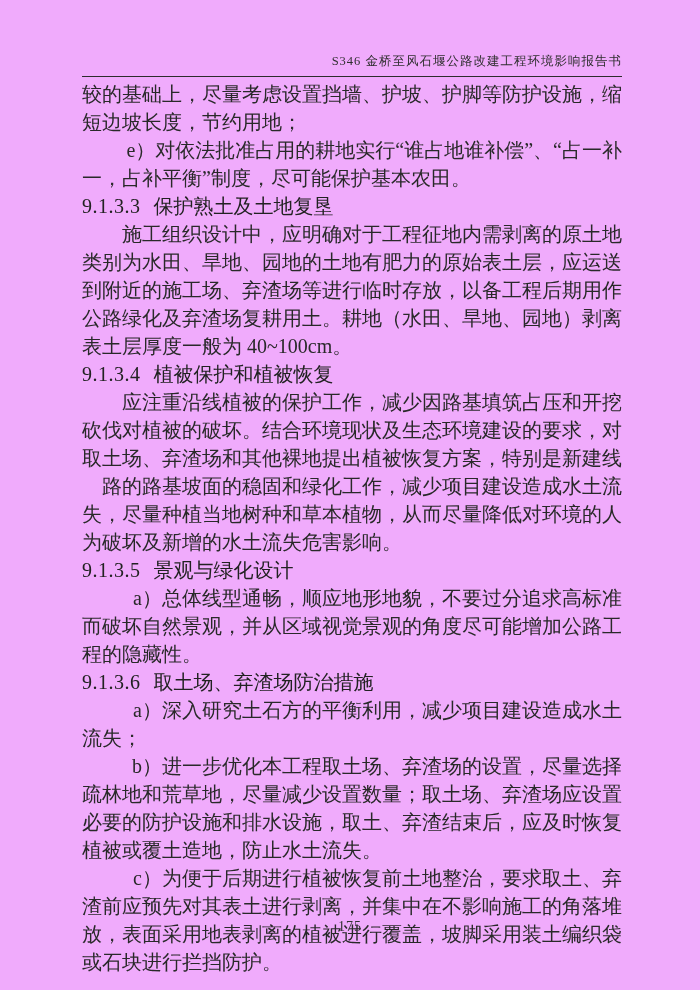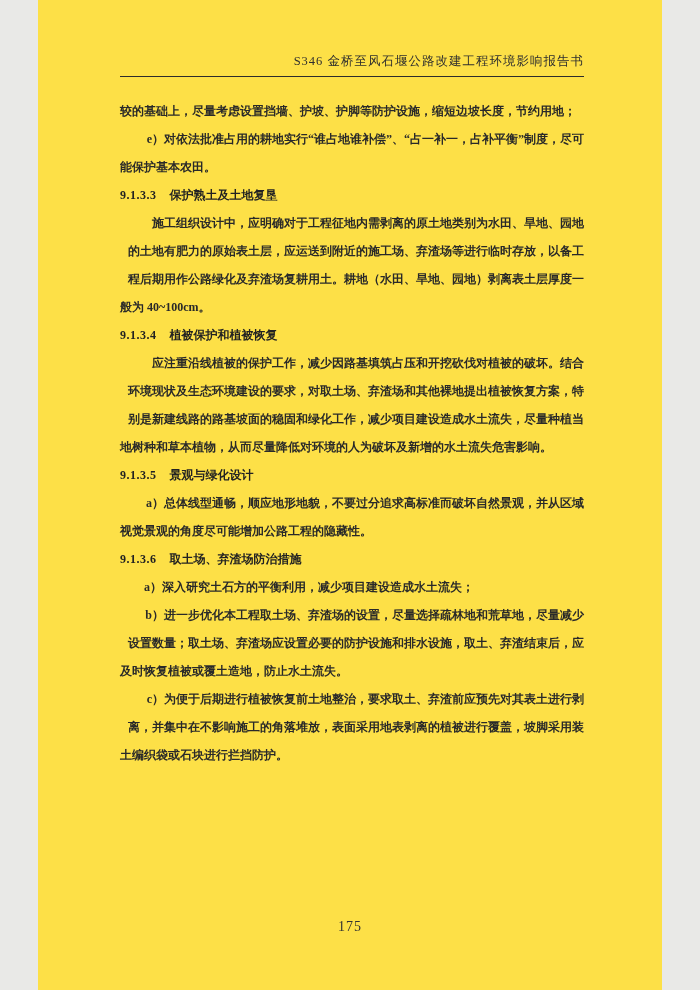--- a/index.html
+++ b/index.html
@@ -2,46 +2,45 @@
 <html lang="zh"><head>
 <meta charset="utf-8">
 <style>
   html, body {
     margin: 0;
     padding: 0;
     background: #e9e9e7;
   }
   .page {
     position: relative;
-    width: 624px;
+    width: 700px;
     height: 990px;
     margin: 0 auto;
-    background: #fde047;
+    background: #f0abfc;
     box-sizing: border-box;
     padding: 52px 78px 0 82px;
     font-family: "Liberation Serif", "DejaVu Serif", serif;
     color: #292929;
     overflow: hidden;
   }
   .header {
     text-align: right;
     font-size: 12.5px;
     letter-spacing: 1px;
     color: #2e2e2e;
     line-height: 18px;
     padding-bottom: 6px;
     border-bottom: 1.6px solid #2c2c2c;
   }
   .content {
-    margin-top: 20px;
-    font-size: 12px;
+    margin-top: 3px;
+    font-size: 20px;
     line-height: 28px;
     text-align: justify;
     text-align-last: left;
-    font-weight: bold;
   }
   .content p {
     margin: 0;
     word-break: break-all;
     text-align: right;
   }
   .para.indent {
     text-indent: 2em;
   }
   .heading {

